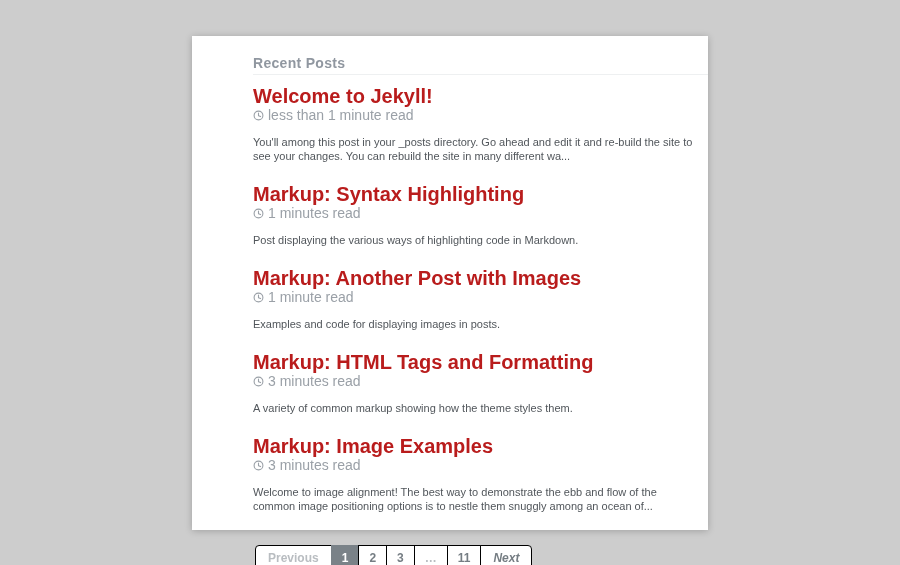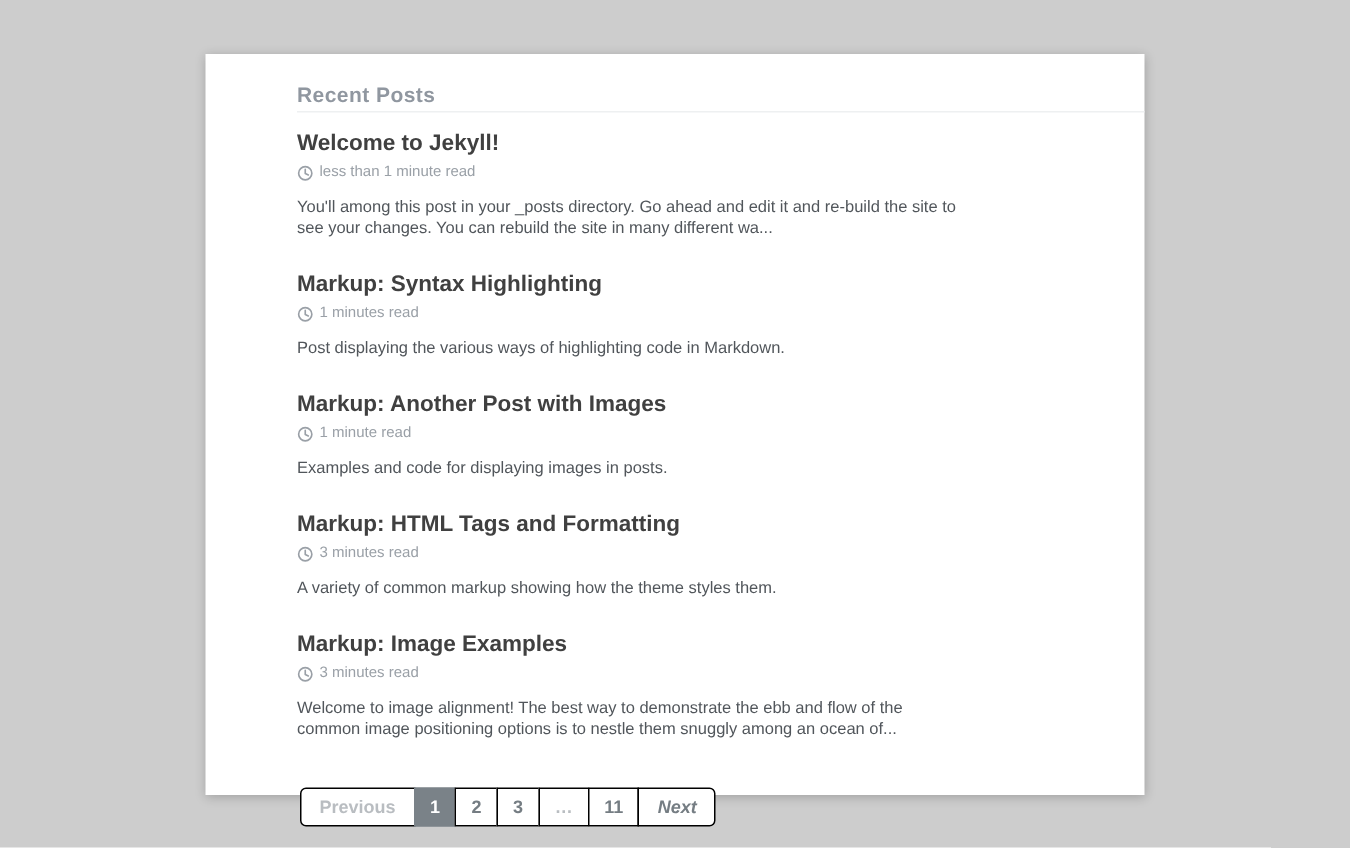--- a/index.html
+++ b/index.html
@@ -5,49 +5,49 @@
   * { box-sizing: border-box; }
   html, body { margin: 0; padding: 0; }
   body {
     width: 900px;
     height: 565px;
     background: #cdcdcd;
     font-family: "Liberation Sans", sans-serif;
     overflow: hidden;
   }
   .card {
-    width: 626px;
+    width: 516px;
     height: 494px;
     margin: 36px auto 0 auto;
     background: #ffffff;
     box-shadow: 0 1px 7px rgba(0,0,0,0.22);
     padding: 19px 0 0 61px;
   }
   .section-title {
     margin: 0 0 12px 0;
     padding-bottom: 2px;
     font-size: 14px;
     line-height: 17px;
     font-weight: bold;
     letter-spacing: 0.3px;
     color: #9097a0;
     border-bottom: 1px solid #eef0f1;
   }
   .post { margin-bottom: 22px; }
   .post-title {
     margin: 0;
-    font-size: 15px;
+    font-size: 20px;
     line-height: 18px;
     font-weight: bold;
-    color: #404040;
+    color: #b91c1c;
     cursor: pointer;
   }
   .post-meta {
     margin-top: 4px;
-    font-size: 10px;
+    font-size: 14px;
     line-height: 12px;
     color: #9aa0a7;
     display: flex;
     align-items: center;
   }
   .clock-icon {
     width: 11px;
     height: 11px;
     margin-right: 4px;
     flex: 0 0 auto;

